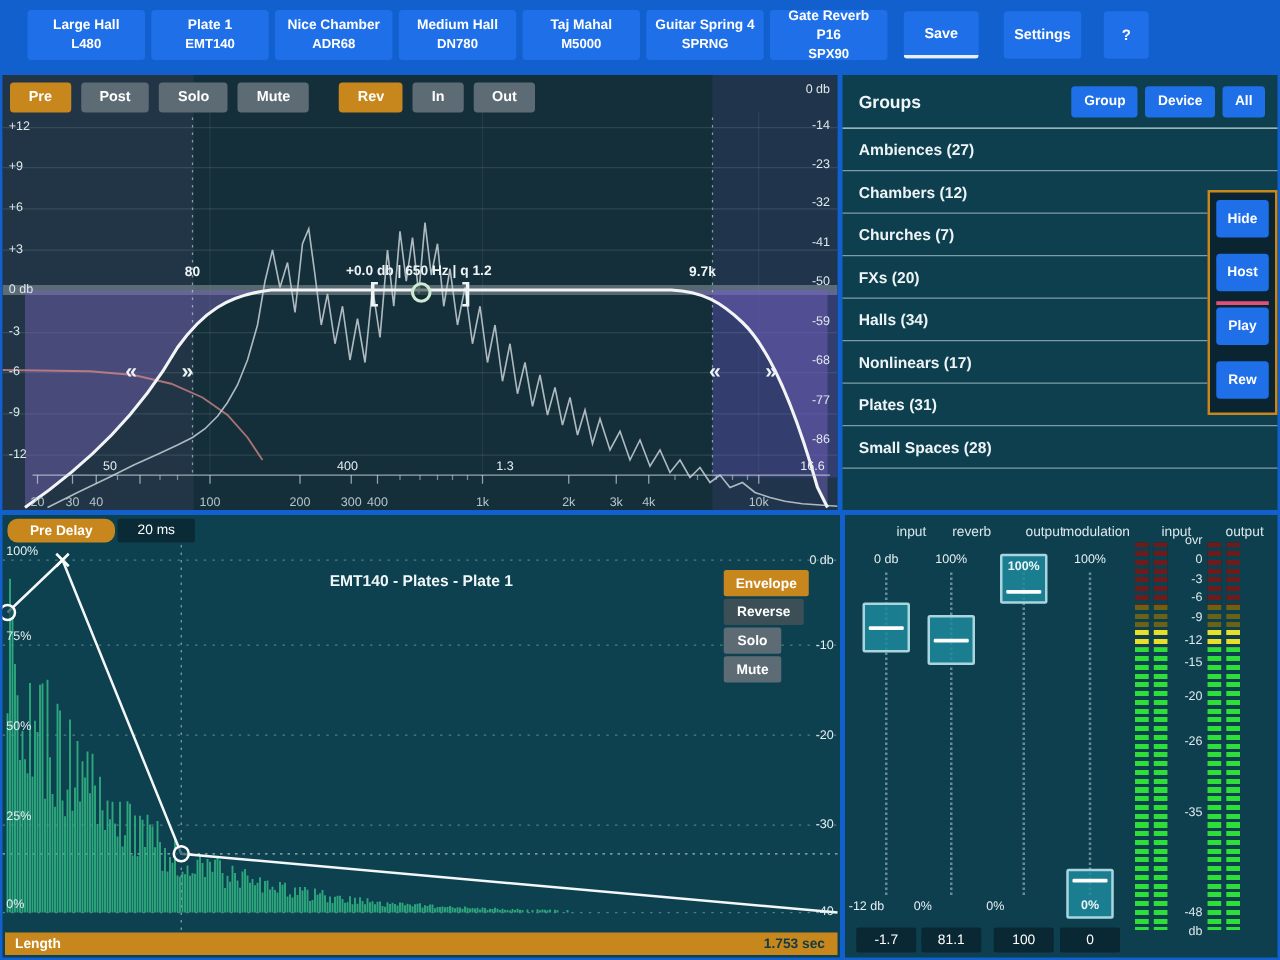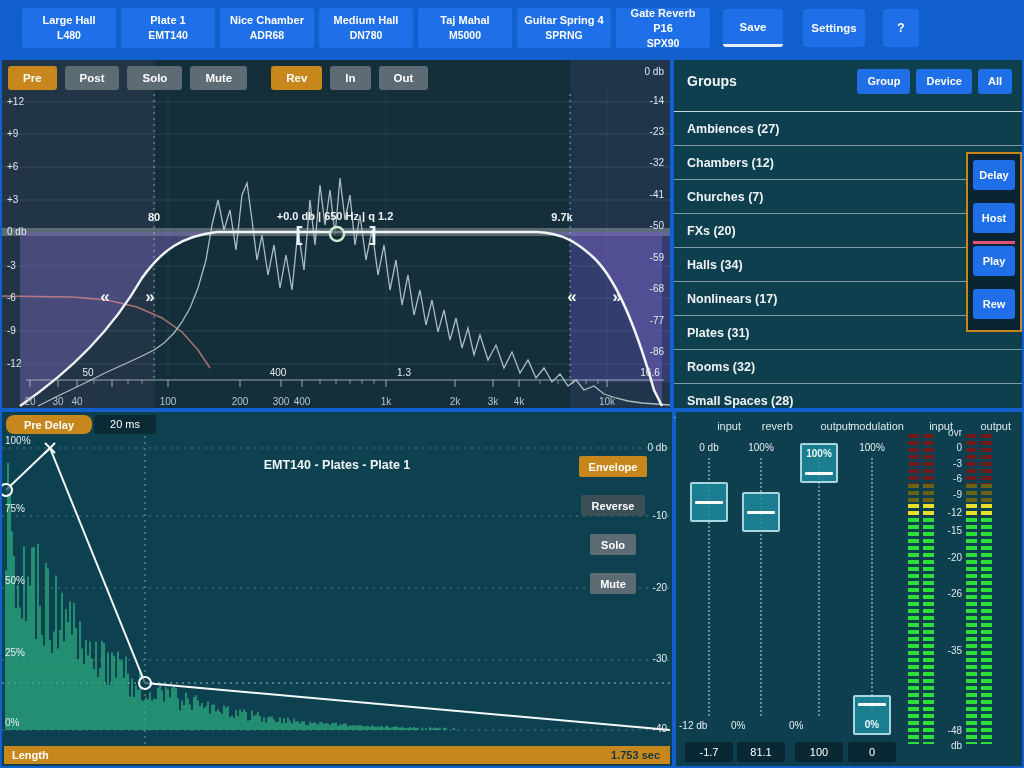--- a/index.html
+++ b/index.html
@@ -34,42 +34,42 @@
   .eq-dbl{position:absolute;left:5px;font-size:10px;color:#dfe9ec;z-index:4;}
   .eq-dbr{position:absolute;right:6px;font-size:10px;color:#dfe9ec;z-index:4;text-align:right;}
   svg text{fill:#eef4f6;font-family:"Liberation Sans",sans-serif;}
   .sv-band{font-size:11px;font-weight:bold;}
   .sv-info{font-size:11px;font-weight:bold;}
   .sv-chev{font-size:17px;font-weight:bold;}
   .sv-brk{font-size:21px;font-weight:bold;}
   .sv-r1{font-size:10px;fill:#e6eef1;}
   .sv-r2{font-size:10px;fill:#b6c4c9;}
   
-  .groups-header{height:42px;display:flex;align-items:center;padding:0 10px 9px 13px;
+  .groups-header{height:42px;display:flex;align-items:center;padding:0 10px 0 13px;
     border-bottom:1px solid rgba(235,245,248,.85);}
   .groups-title{font-size:14px;font-weight:bold;color:#f0f6f8;}
   .group-filters{margin-left:auto;display:flex;gap:6px;}
   .gf-btn{height:25px;font-size:11px;font-weight:bold;padding:0 10px;}
   .group-item{height:33px;display:flex;align-items:center;padding-left:13px;
     border-bottom:1px solid rgba(222,234,239,.55);font-size:12.5px;font-weight:bold;color:#eef4f6;cursor:pointer;}
   .overlay-box{position:absolute;right:0;top:92px;width:56px;height:180px;background:#0a2531;
     border:2px solid #c8871c;box-sizing:border-box;display:flex;flex-direction:column;
     align-items:center;padding-top:6px;gap:13px;z-index:6;}
   .ov-btn{width:42px;height:30px;font-size:11px;font-weight:bold;}
   .overlay-line{position:absolute;left:5px;width:42px;top:87px;height:3px;background:#e0507a;}
   
   .env-svg{position:absolute;left:0;top:0;width:670px;height:356px;}
   .predelay-btn{position:absolute;left:4px;top:3px;width:86px;height:19px;background:#c8871c;
     color:#fff;font-size:11px;font-weight:bold;border:none;border-radius:8px;z-index:5;cursor:pointer;}
   .predelay-val{position:absolute;left:92px;top:3px;width:62px;height:19px;line-height:19px;
     background:#0a2a35;color:#fff;font-size:11px;text-align:center;border-radius:2px;z-index:5;}
   .env-title{position:absolute;left:0;right:0;top:46px;text-align:center;font-size:12.5px;
     font-weight:bold;color:#f0f6f8;z-index:5;}
   .env-btns{position:absolute;top:44px;right:25px;display:flex;flex-direction:column;
-    align-items:center;gap:18px;z-index:5;}
+    align-items:flex-start;gap:2px;z-index:5;}
   .ebtn{height:21px;font-size:11px;font-weight:bold;color:#fff;border:none;border-radius:2px;
     cursor:pointer;font-family:"Liberation Sans",sans-serif;background:#5d6c74;}
   .ebtn.on{background:#c8871c;}
   .ebtn.dark{background:#3c4f57;}
   .length-bar{position:absolute;left:2px;right:2px;bottom:2px;height:18px;background:#c8871c;
     display:flex;align-items:center;z-index:5;cursor:pointer;}
   .length-label{padding-left:8px;font-size:11px;font-weight:bold;color:#fff;}
   .length-value{margin-left:auto;padding-right:10px;font-size:11px;font-weight:bold;color:#123b47;}
   
   .mx-head{position:absolute;top:8px;width:64px;text-align:right;font-size:11px;color:#dce8ec;}
@@ -230,25 +230,24 @@
         <button class="btn gf-btn">All</button>
       </div>
     </div>
     <div class="group-item">Ambiences (27)</div>
     <div class="group-item">Chambers (12)</div>
     <div class="group-item">Churches (7)</div>
     <div class="group-item">FXs (20)</div>
     <div class="group-item">Halls (34)</div>
     <div class="group-item">Nonlinears (17)</div>
     <div class="group-item">Plates (31)</div>
-    <div class="group-item">Rooms (32)</div>
     <div class="group-item">Small Spaces (28)</div>
 
     <div class="overlay-box">
-      <button class="btn ov-btn">Delay</button>
+      <button class="btn ov-btn">Hide</button>
       <button class="btn ov-btn">Host</button>
       <button class="btn ov-btn">Play</button>
       <button class="btn ov-btn">Rew</button>
       <div class="overlay-line"></div>
     </div>
   </section>
 
   <section class="panel env-panel">
     <svg class="env-svg" viewBox="0 0 670 356">
       <path d="M0 36H670 M0 104H670 M0 176H670 M0 248H670 M0 318H670" stroke="#a9c2c9" stroke-dasharray="2,5" opacity="0.45" fill="none"></path>

